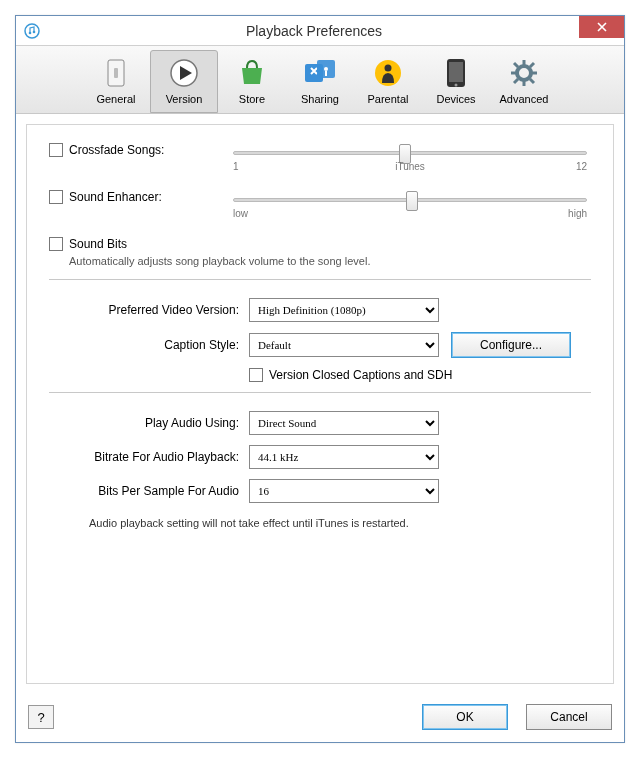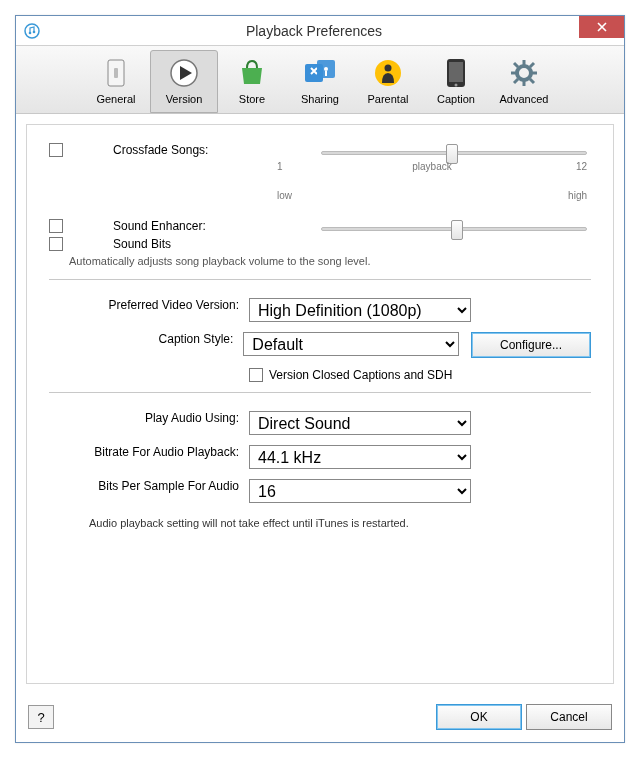--- a/index.html
+++ b/index.html
@@ -87,21 +87,20 @@
     padding: 18px 22px 10px 22px;
     border: 1px solid #d4d4d4;
     margin: 10px;
     min-height: 560px;
     position: relative;
   }
   .row {
     display: flex;
     align-items: center;
     margin-bottom: 4px;
-    gap: 44px;
   }
   .chk {
     width: 14px; height: 14px;
     border: 1px solid #777;
     margin-right: 6px;
     background:#fff;
     cursor:pointer;
     flex-shrink:0;
   }
   .label-col {
@@ -144,35 +143,35 @@
     margin-left: 20px;
     margin-bottom: 12px;
   }
   .hr {
     border: none;
     border-top: 1px solid #c8c8c8;
     margin: 10px 0 18px 0;
   }
   .form-row {
     display:flex;
-    align-items:flex-start;
+    align-items:center;
     margin-bottom: 10px;
   }
   .form-label {
     width: 200px;
     text-align: right;
     padding-right: 10px;
     font-size: 12px;
   }
   select.sel {
-    width: 222px;
+    width: 190px;
     height: 24px;
     border: 1px solid #888;
-    font-family: Liberation Sans, sans-serif;
-    font-size: 16px;
+    font-family: Liberation Serif, serif;
+    font-size: 11px;
     padding: 1px 4px;
     background:#fff;
   }
   .btn {
     height: 26px;
     min-width: 86px;
     padding: 0 14px;
     border: 1px solid #888;
     background: linear-gradient(#fdfdfd,#e8e8e8);
     font-family: inherit;
@@ -195,21 +194,21 @@
   }
   .help-btn {
     width: 26px; height: 24px;
     border: 1px solid #999;
     background:#f3f3f3;
     display:flex;align-items:center;justify-content:center;
     font-size: 13px;
     cursor:pointer;
   }
   .footer .spacer { flex:1; }
-  .footer .btn { margin-left: 4px; }
+  .footer .btn { margin-left: 18px; }
 </style>
 </head>
 <body>
 
 <div class="window">
 
   <div class="titlebar">
     <div class="title-icon">
       <svg width="16" height="16" viewBox="0 0 16 16">
           <circle cx="8" cy="8" r="7" fill="#fff" stroke="#3a99d8" stroke-width="1.5"></circle>
@@ -277,21 +276,21 @@
       <span class="tlabel">Parental</span>
     </div>
     <div class="tab">
       <div class="ticon">
         <svg width="22" height="32" viewBox="0 0 22 32">
             <rect x="2" y="2" width="18" height="28" rx="3" fill="#333"></rect>
             <rect x="4" y="5" width="14" height="20" fill="#666"></rect>
             <circle cx="11" cy="28" r="1.5" fill="#999"></circle>
           </svg>
       </div>
-      <span class="tlabel">Caption</span>
+      <span class="tlabel">Devices</span>
     </div>
     <div class="tab">
       <div class="ticon">
         <svg width="32" height="32" viewBox="0 0 32 32">
             <circle cx="16" cy="16" r="7" fill="none" stroke="#607d8b" stroke-width="4"></circle>
             <g stroke="#607d8b" stroke-width="3">
               <line x1="16" y1="3" x2="16" y2="8"></line>
               <line x1="16" y1="24" x2="16" y2="29"></line>
               <line x1="3" y1="16" x2="8" y2="16"></line>
               <line x1="24" y1="16" x2="29" y2="16"></line>
@@ -315,44 +314,44 @@
         <div class="slider-track">
           <div class="slider-thumb" style="left:47%;"></div>
         </div>
       </div>
     </div>
     <div class="row">
       <div style="width:180px;flex-shrink:0;"></div>
       <div class="slider-wrap" style="position:relative;">
         <div class="slider-labels">
           <span>1</span>
-          <span class="mid">playback</span>
+          <span class="mid">iTunes</span>
           <span>12</span>
         </div>
       </div>
     </div>
 
+    <div class="row">
+      <div class="chk"></div>
+      <div class="label-col">Sound Enhancer:</div>
+      <div class="slider-wrap">
+        <div class="slider-track">
+          <div class="slider-thumb" style="left:49%;"></div>
+        </div>
+      </div>
+    </div>
     <div class="row">
       <div style="width:180px;flex-shrink:0;"></div>
       <div class="slider-wrap">
         <div class="slider-labels">
           <span>low</span>
           <span>high</span>
         </div>
       </div>
     </div>
-    <div class="row">
-      <div class="chk"></div>
-      <div class="label-col">Sound Enhancer:</div>
-      <div class="slider-wrap">
-        <div class="slider-track">
-          <div class="slider-thumb" style="left:49%;"></div>
-        </div>
-      </div>
-    </div>
 
     <div class="row">
       <div class="chk"></div>
       <div>Sound Bits</div>
     </div>
     <div class="subtext">Automatically adjusts song playback volume to the song level.</div>
 
     <hr class="hr">
 
     <div class="form-row">

